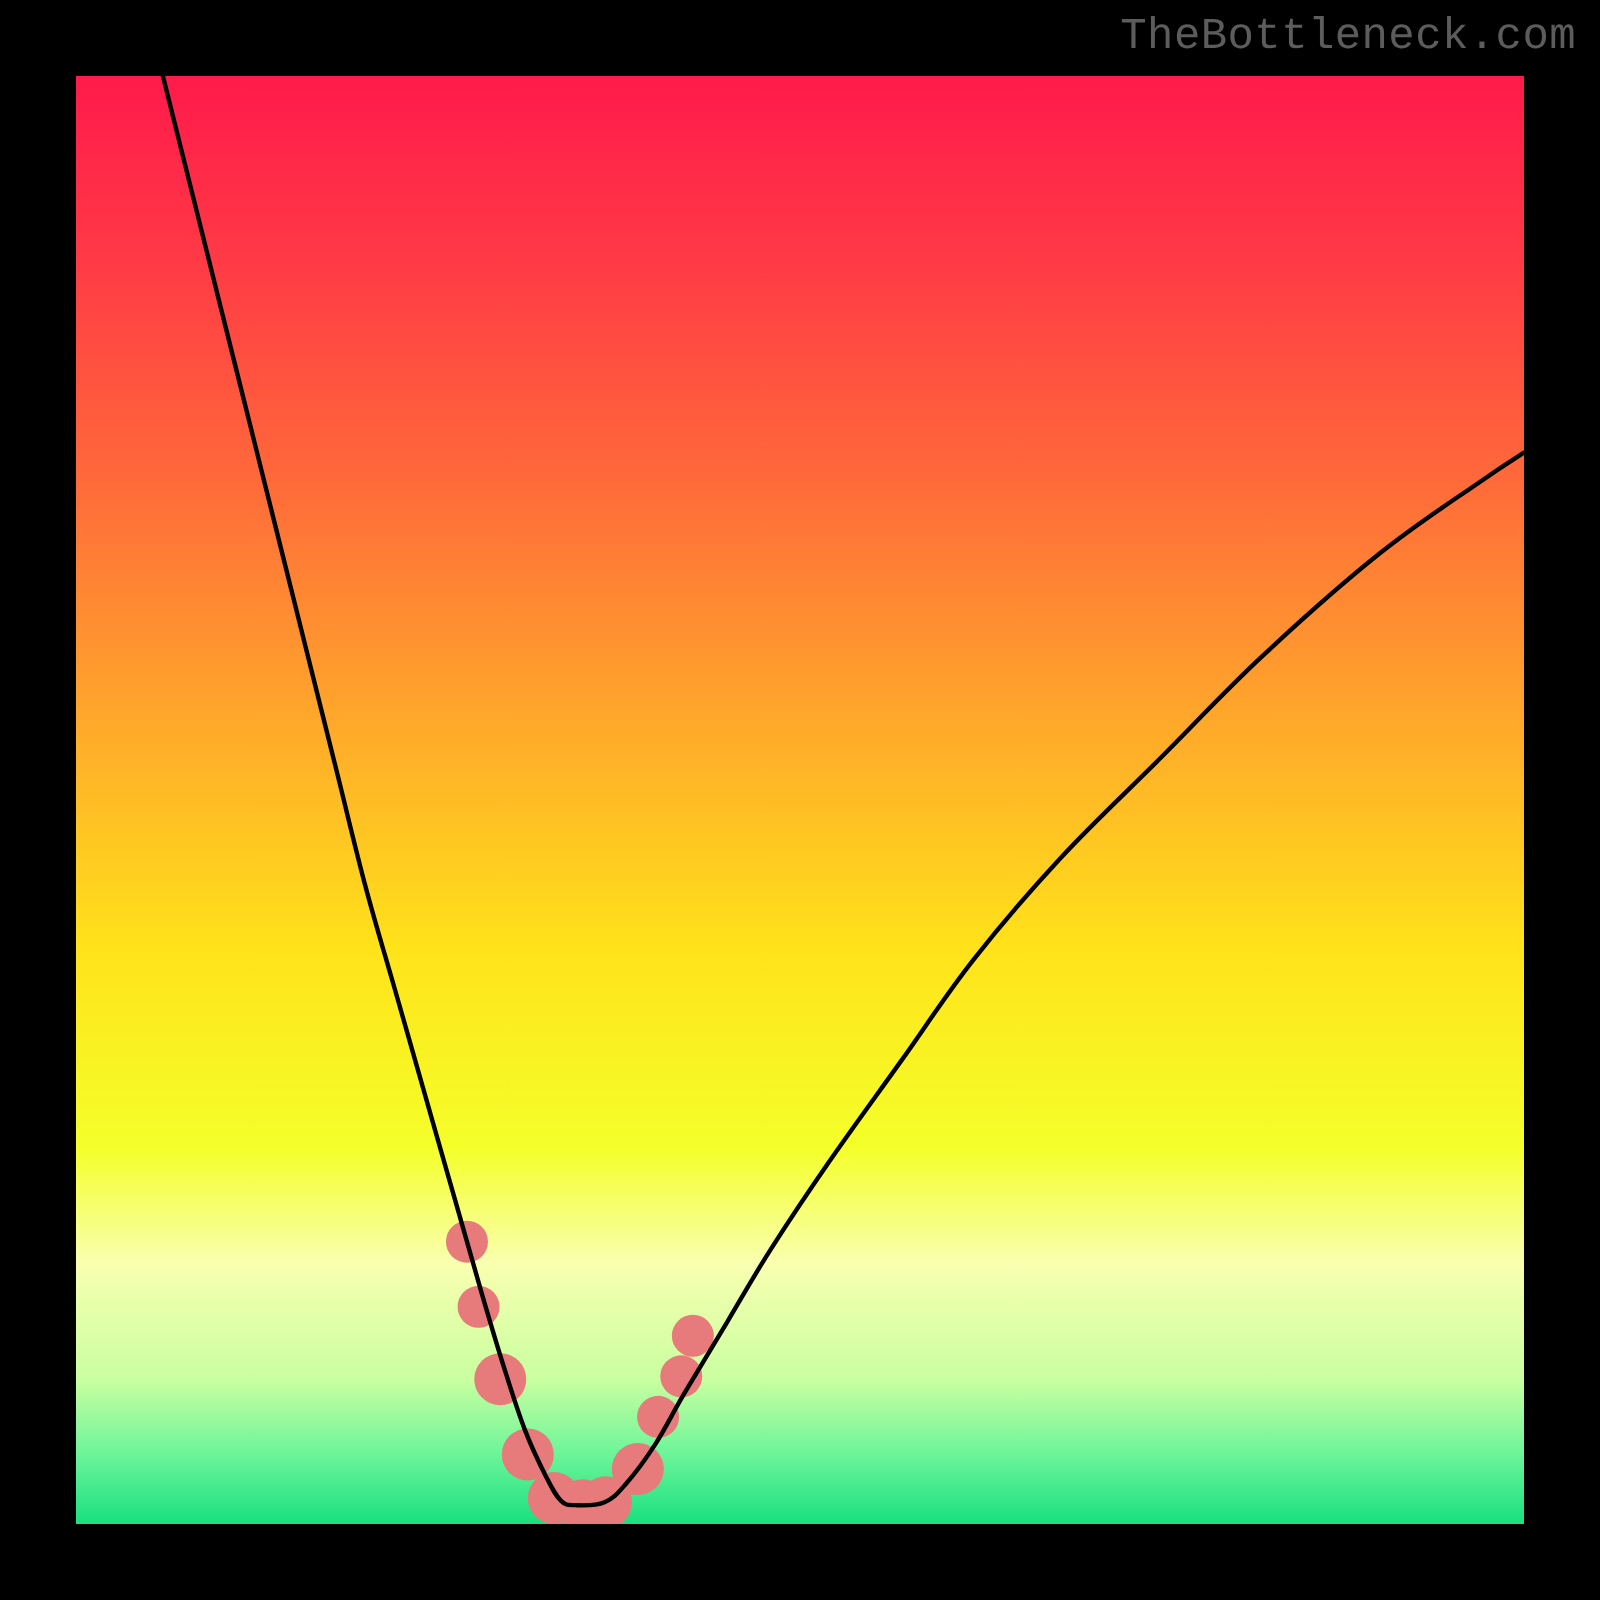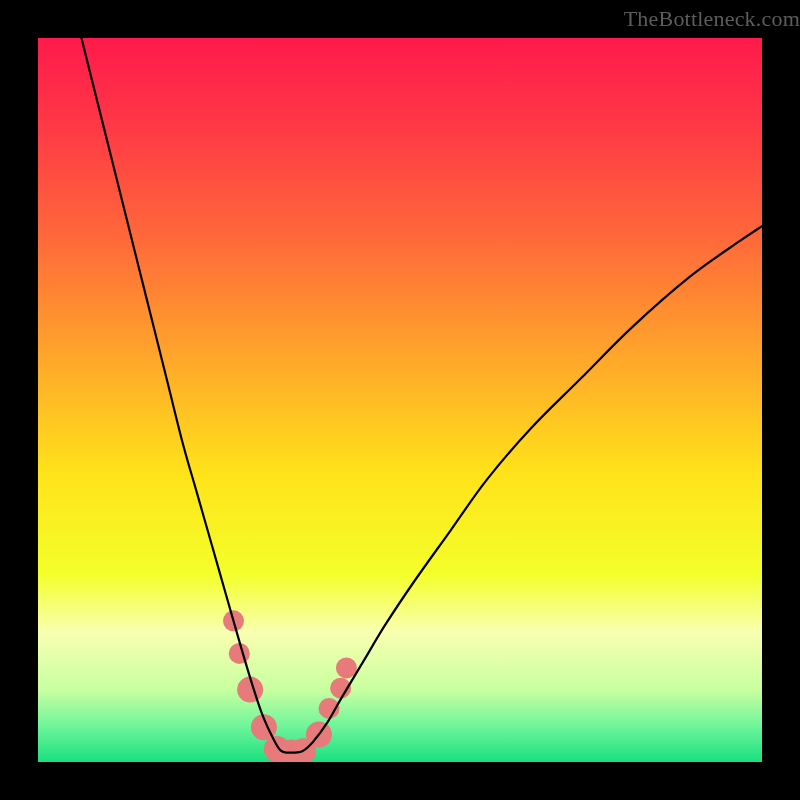--- a/index.html
+++ b/index.html
@@ -20,22 +20,22 @@
     position: absolute;
     left: 38px;
     top: 38px;
     width: 724px;
     height: 724px;
     overflow: hidden;
   }
   .watermark {
     position: absolute;
     top: 6px;
-    right: 0;
-    font-family: Liberation Serif, serif;
+    right: 12px;
+    font-family: Liberation Mono, monospace;
     font-size: 22px;
     font-weight: 500;
     color: #5c5c5c;
     letter-spacing: 0.2px;
   }
   svg {
     display: block;
   }
 </style>
 </head>

